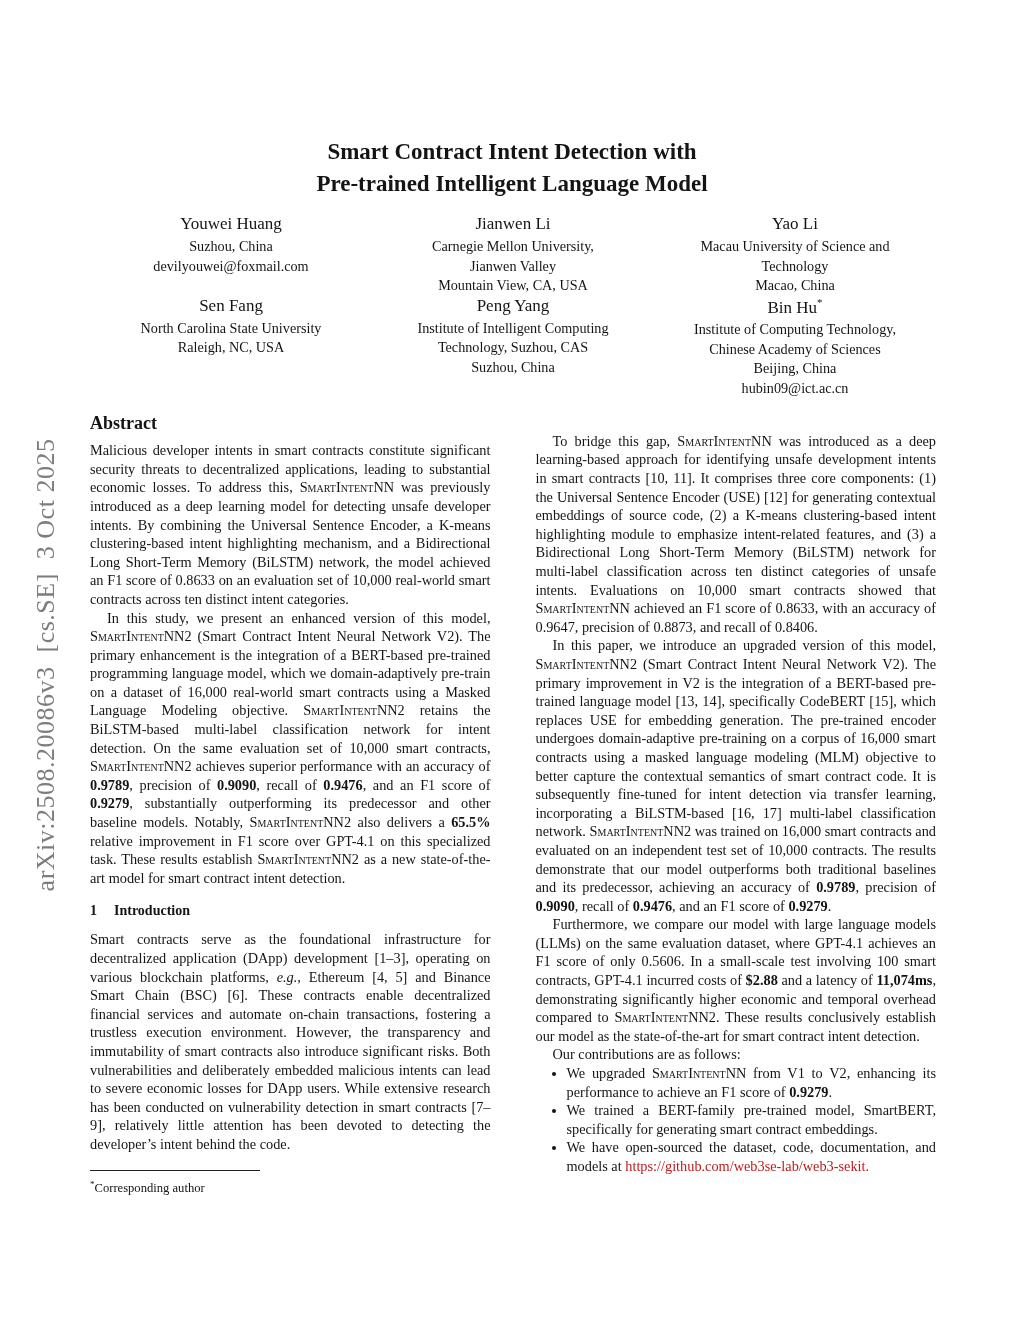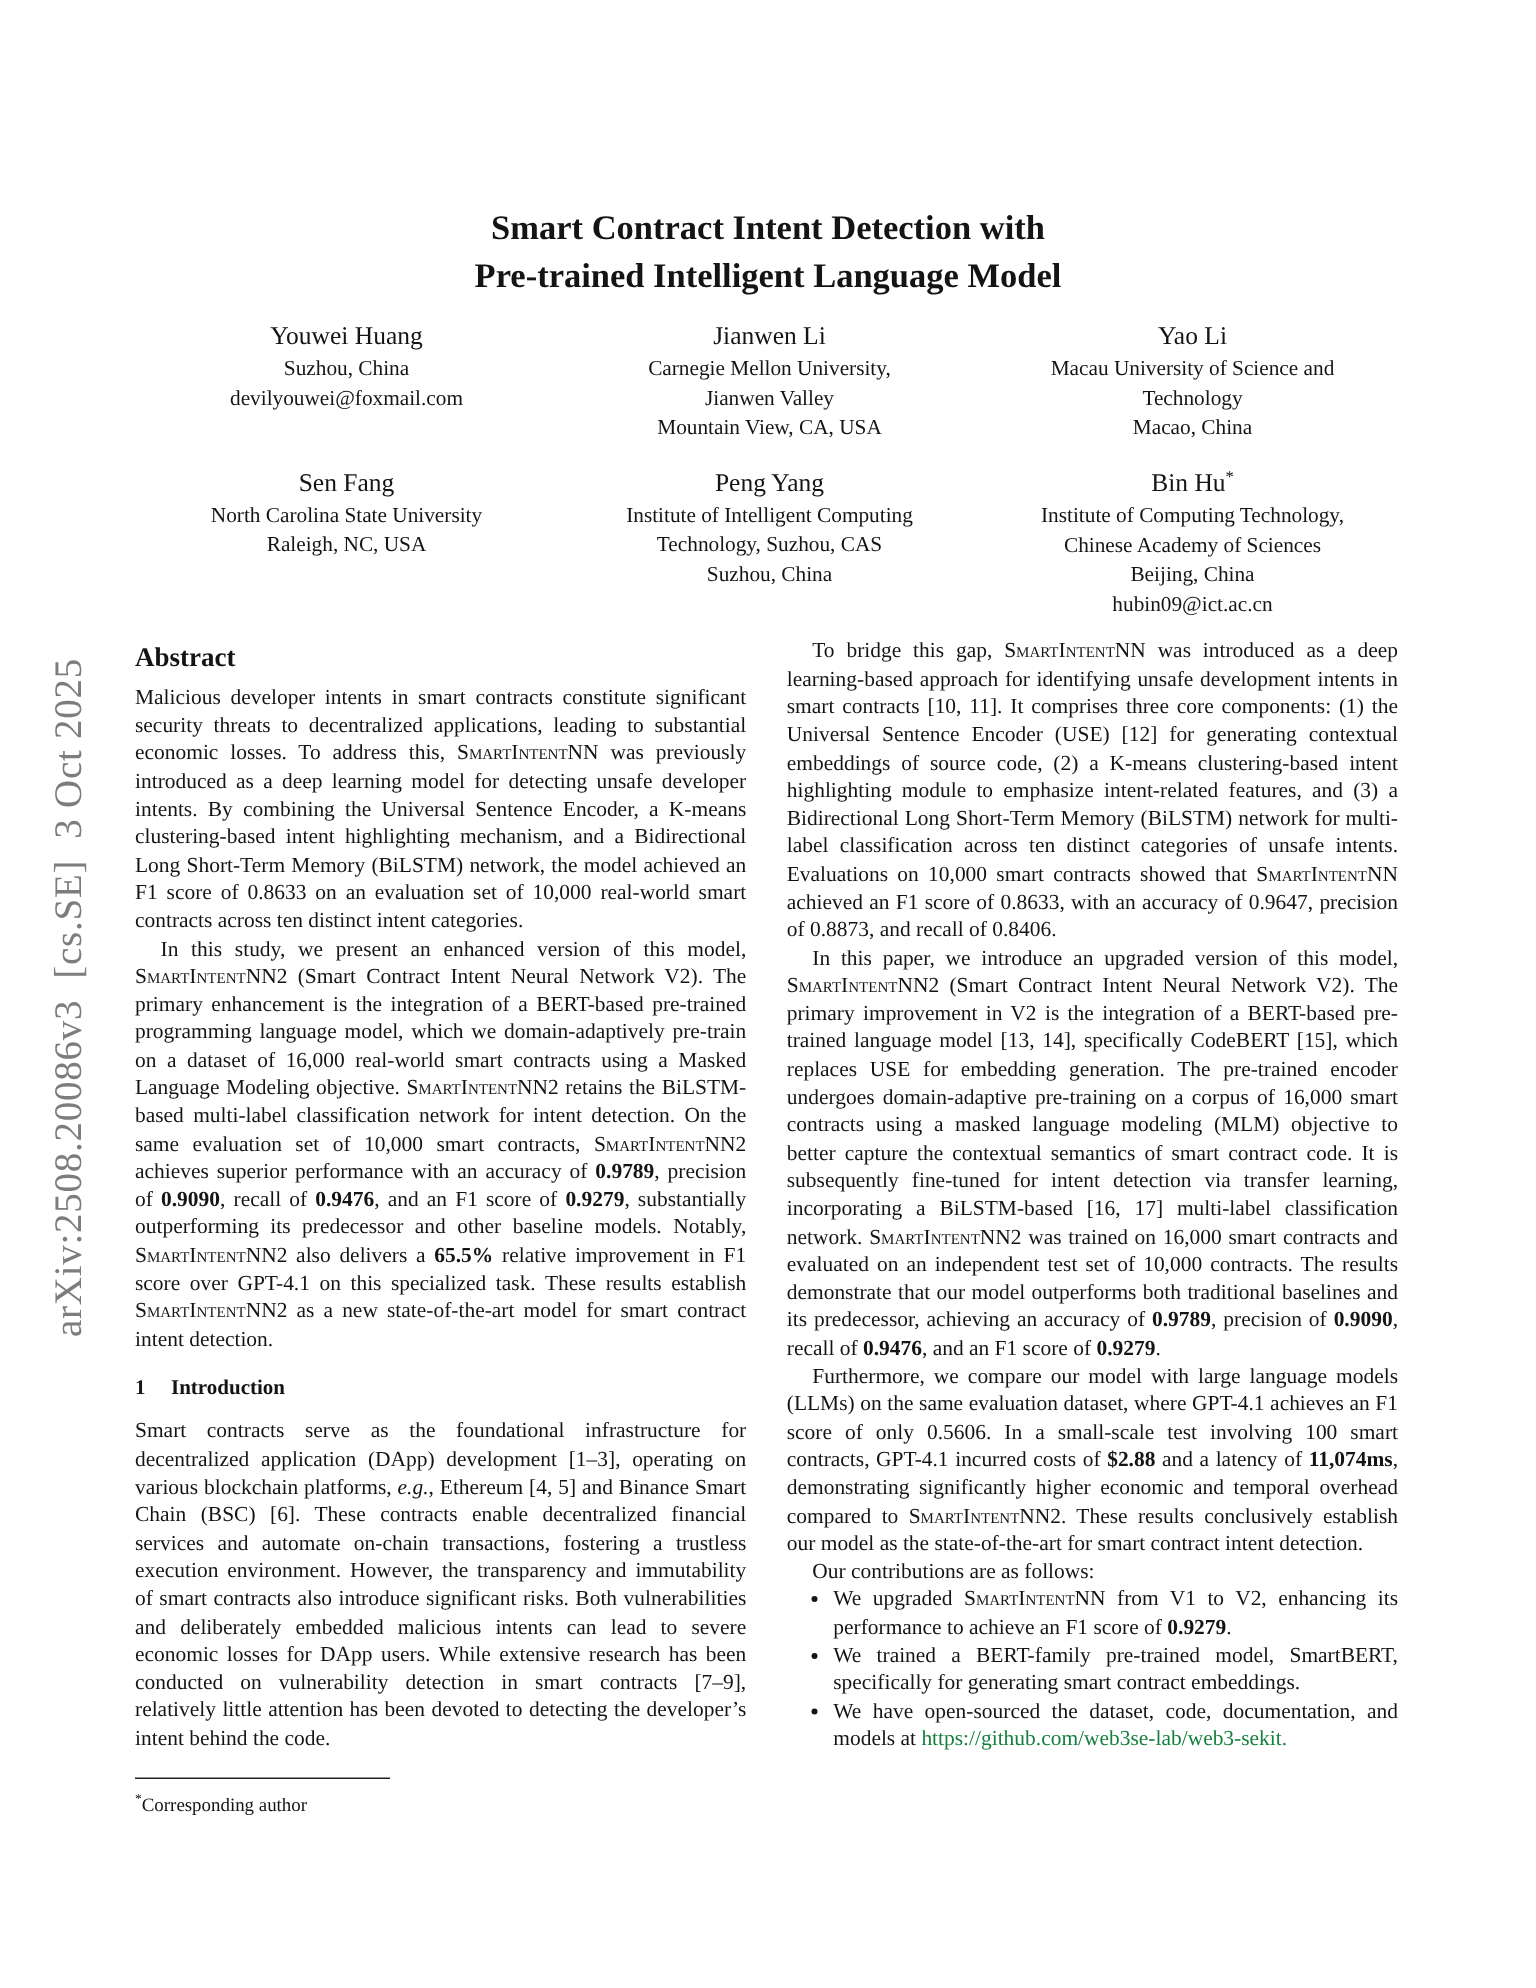--- a/index.html
+++ b/index.html
@@ -15,30 +15,30 @@
     font-size:26px;white-space:pre;letter-spacing:0.5px;
   }
   
   .title{
     margin:136px 0 0 0;text-align:center;
     font-size:23px;font-weight:bold;line-height:32px;
   }
   
   .authors{
     width:846px;margin:14px 88px 0 90px;
-    display:grid;grid-template-columns:1fr 1fr 1fr;row-gap:16px;
+    display:grid;grid-template-columns:1fr 1fr 1fr;
   }
   .author{text-align:center;}
   .author .name{font-size:17px;margin-bottom:3px;}
   .author .name sup{font-size:11px;}
   .author .aff{font-size:14.2px;line-height:19.5px;}
   
   .cols{
     width:846px;margin:12px 88px 0 90px;
-    display:flex;gap:27px;align-items:flex-start;
+    display:flex;gap:45px;align-items:center;
   }
   .col{width:407.5px;font-size:14.3px;line-height:18.6px;text-align:justify;}
   .h-abstract{font-size:18px;font-weight:bold;margin:2px 0 7px 0;line-height:22px;}
   .h-section{font-size:14px;font-weight:bold;margin:13px 0 8px 0;line-height:22px;}
   .h-section .num{display:inline-block;margin-right:17px;}
   .p{margin:0;text-indent:17px;}
   .p.noindent{text-indent:0;}
   .b{font-weight:bold;}
   .i{font-style:italic;}
   .sc{font-variant:small-caps;}
@@ -130,17 +130,17 @@
   </div>
 
   <div class="col">
     <p class="p"><span>To bridge this gap, </span><span class="sc">SmartIntentNN</span><span> was introduced as a deep learning-based approach for identifying unsafe development intents in smart contracts [10, 11]. It comprises three core components: (1) the Universal Sentence Encoder (USE) [12] for generating contextual embeddings of source code, (2) a K-means clustering-based intent highlighting module to emphasize intent-related features, and (3) a Bidirectional Long Short-Term Memory (BiLSTM) network for multi-label classification across ten distinct categories of unsafe intents. Evaluations on 10,000 smart contracts showed that </span><span class="sc">SmartIntentNN</span><span> achieved an F1 score of 0.8633, with an accuracy of 0.9647, precision of 0.8873, and recall of 0.8406.</span></p>
     <p class="p"><span>In this paper, we introduce an upgraded version of this model, </span><span class="sc">SmartIntentNN2</span><span> (Smart Contract Intent Neural Network V2). The primary improvement in V2 is the integration of a BERT-based pre-trained language model [13, 14], specifically CodeBERT [15], which replaces USE for embedding generation. The pre-trained encoder undergoes domain-adaptive pre-training on a corpus of 16,000 smart contracts using a masked language modeling (MLM) objective to better capture the contextual semantics of smart contract code. It is subsequently fine-tuned for intent detection via transfer learning, incorporating a BiLSTM-based [16, 17] multi-label classification network. </span><span class="sc">SmartIntentNN2</span><span> was trained on 16,000 smart contracts and evaluated on an independent test set of 10,000 contracts. The results demonstrate that our model outperforms both traditional baselines and its predecessor, achieving an accuracy of </span><span class="b">0.9789</span><span>, precision of </span><span class="b">0.9090</span><span>, recall of </span><span class="b">0.9476</span><span>, and an F1 score of </span><span class="b">0.9279</span><span>.</span></p>
     <p class="p"><span>Furthermore, we compare our model with large language models (LLMs) on the same evaluation dataset, where GPT-4.1 achieves an F1 score of only 0.5606. In a small-scale test involving 100 smart contracts, GPT-4.1 incurred costs of </span><span class="b">$2.88</span><span> and a latency of </span><span class="b">11,074ms</span><span>, demonstrating significantly higher economic and temporal overhead compared to </span><span class="sc">SmartIntentNN2</span><span>. These results conclusively establish our model as the state-of-the-art for smart contract intent detection.</span></p>
     <p class="p"><span>Our contributions are as follows:</span></p>
     <ul class="contrib">
       <li><span>We upgraded </span><span class="sc">SmartIntentNN</span><span> from V1 to V2, enhancing its performance to achieve an F1 score of </span><span class="b">0.9279</span><span>.</span></li>
       <li><span>We trained a BERT-family pre-trained model, SmartBERT, specifically for generating smart contract embeddings.</span></li>
-      <li><span>We have open-sourced the dataset, code, documentation, and models at </span><span class="link" style="color: #15803d;">https://github.com/web3se-lab/web3-sekit.</span></li>
+      <li><span>We have open-sourced the dataset, code, documentation, and models at </span><span class="link" style="color: #b91c1c;">https://github.com/web3se-lab/web3-sekit.</span></li>
     </ul>
   </div>
 
 </div>
 
 </body></html>

